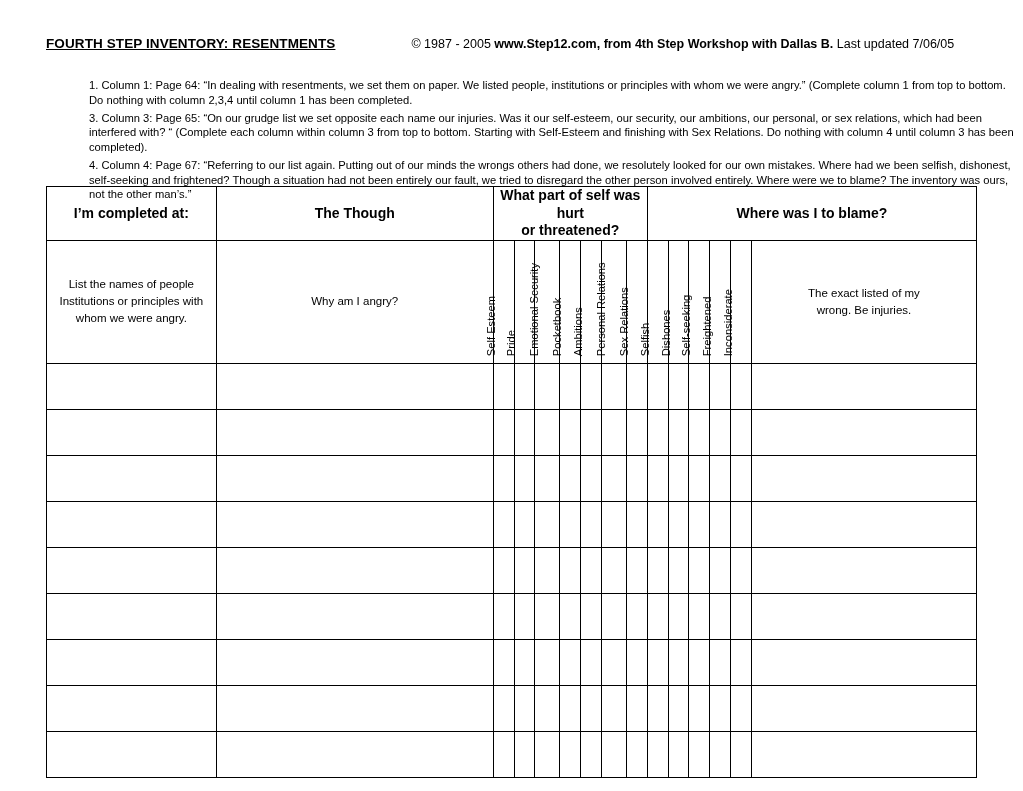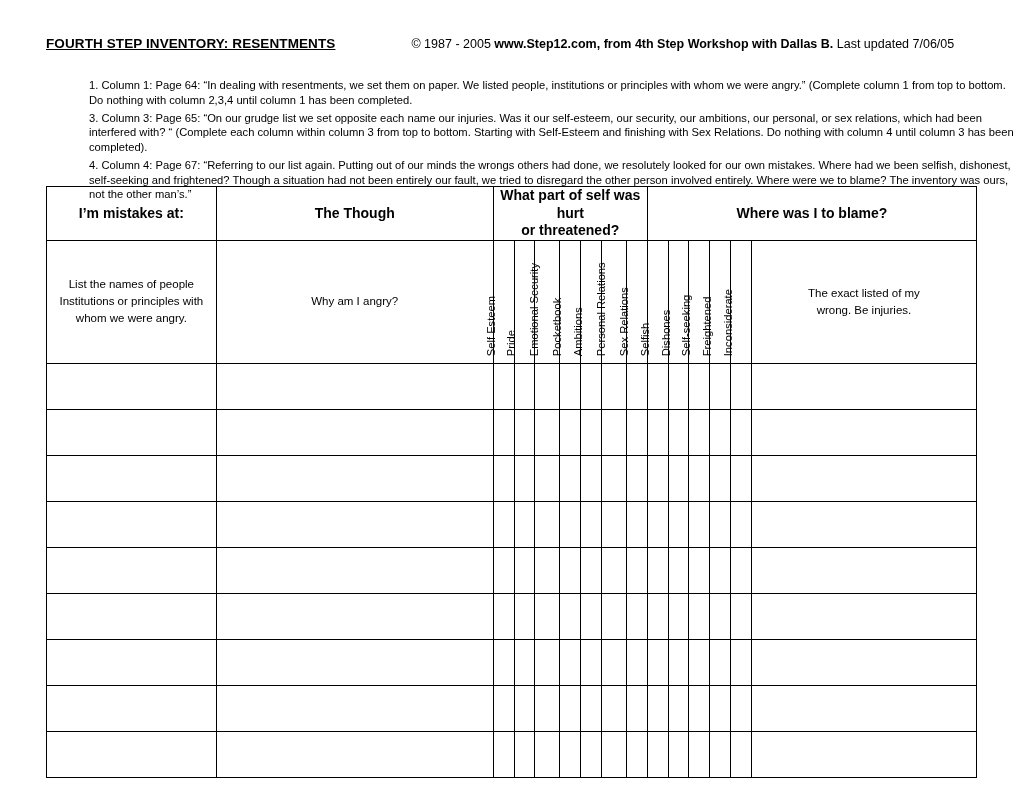--- a/index.html
+++ b/index.html
@@ -148,21 +148,21 @@
         <col class="cnarrow">
       <col class="cnarrow">
         <col class="cnarrow">
         <col class="cnarrow">
         <col class="cnarrow">
         <col class="cnarrow">
       <col class="clast">
     </colgroup>
     <tbody>
       <tr>
-        <td class="hdr-main">I’m mistakes at:</td>
+        <td class="hdr-main">I’m completed at:</td>
         <td class="hdr-main">The Though</td>
         <td class="hdr-main two-line" colspan="7">
           <span>What part of self was hurt</span><br>
           <span>or threatened?</span>
         </td>
         <td class="hdr-main" colspan="6">Where was I to blame?</td>
       </tr>
 
       <tr class="sub-row">
         <td>List the names of people Institutions or principles with whom we were angry.</td>

